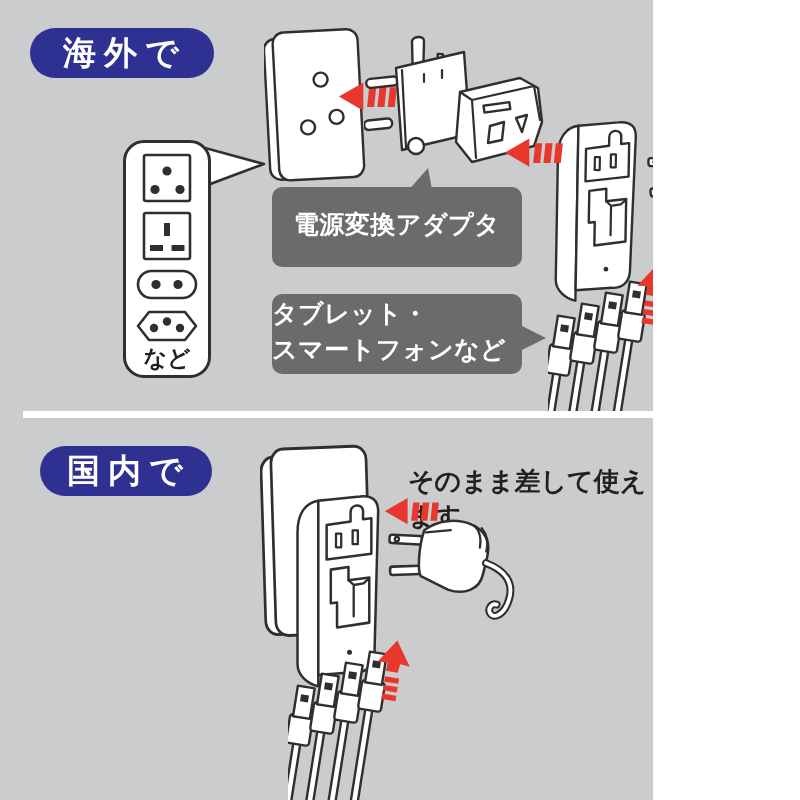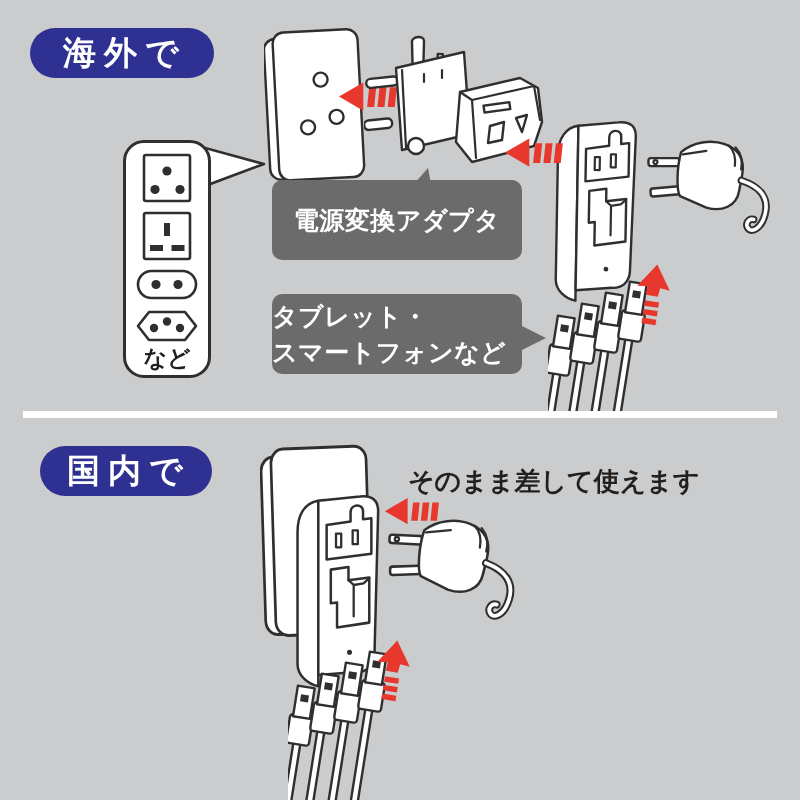--- a/index.html
+++ b/index.html
@@ -1,19 +1,19 @@
 <!DOCTYPE html>
 <html><head>
 <meta charset="utf-8">
 <style>
   html,body{margin:0;padding:0;}
   #canvas{
-    position:relative;width:800px;height:800px;overflow:hidden;
+    position:relative;width:653px;height:800px;overflow:hidden;
     background:#cbcccd;
-    font-family:Liberation Sans, sans-serif;
+    font-family:Liberation Mono, monospace;
     color:#231f1c;
   }
   .abs{position:absolute;}
   .badge{
     background:#2e3192;color:#ffffff;border-radius:26px;
     font-weight:bold;font-size:33px;letter-spacing:8px;
     display:flex;align-items:center;justify-content:center;
     padding-left:6px; 
   }
   .label{font-weight:bold;font-size:24px;letter-spacing:1px;}
@@ -164,21 +164,21 @@
     <path class="ln" d="M96,62 L108,70 L112,128 M108,70 L170,56 M170,56 L176,90"></path>
     <polygon class="w" points="126,96 140,92 138,110 124,113"></polygon>
     <polygon class="w" points="152,88 163,85 158,102"></polygon>
     <rect class="w" x="120" y="74" width="26" height="7" transform="rotate(-8,132,78)"></rect>
     <circle class="w" cx="52" cy="116" r="8"></circle>
   </svg>
 
   <svg class="abs" style="left:398px;top:166px;" width="38" height="34" viewBox="0 0 38 34">
     <polygon points="2,34 36,34 30,2" fill="#6b6b6b"></polygon>
   </svg>
-  <div class="abs callout center" style="left:272px;top:180px;width:250px;height:80px;">
+  <div class="abs callout center" style="left:272px;top:187px;width:250px;height:80px;">
     <div>電源変換アダプタ</div>
   </div>
 
   <svg class="abs" style="left:518px;top:322px;" width="30" height="32" viewBox="0 0 30 32">
     <polygon points="0,2 0,30 28,16" fill="#6b6b6b"></polygon>
   </svg>
   <div class="abs callout left" style="left:272px;top:294px;width:250px;height:80px;">
     <div>タブレット・</div>
     <div>スマートフォンなど</div>
   </div>

